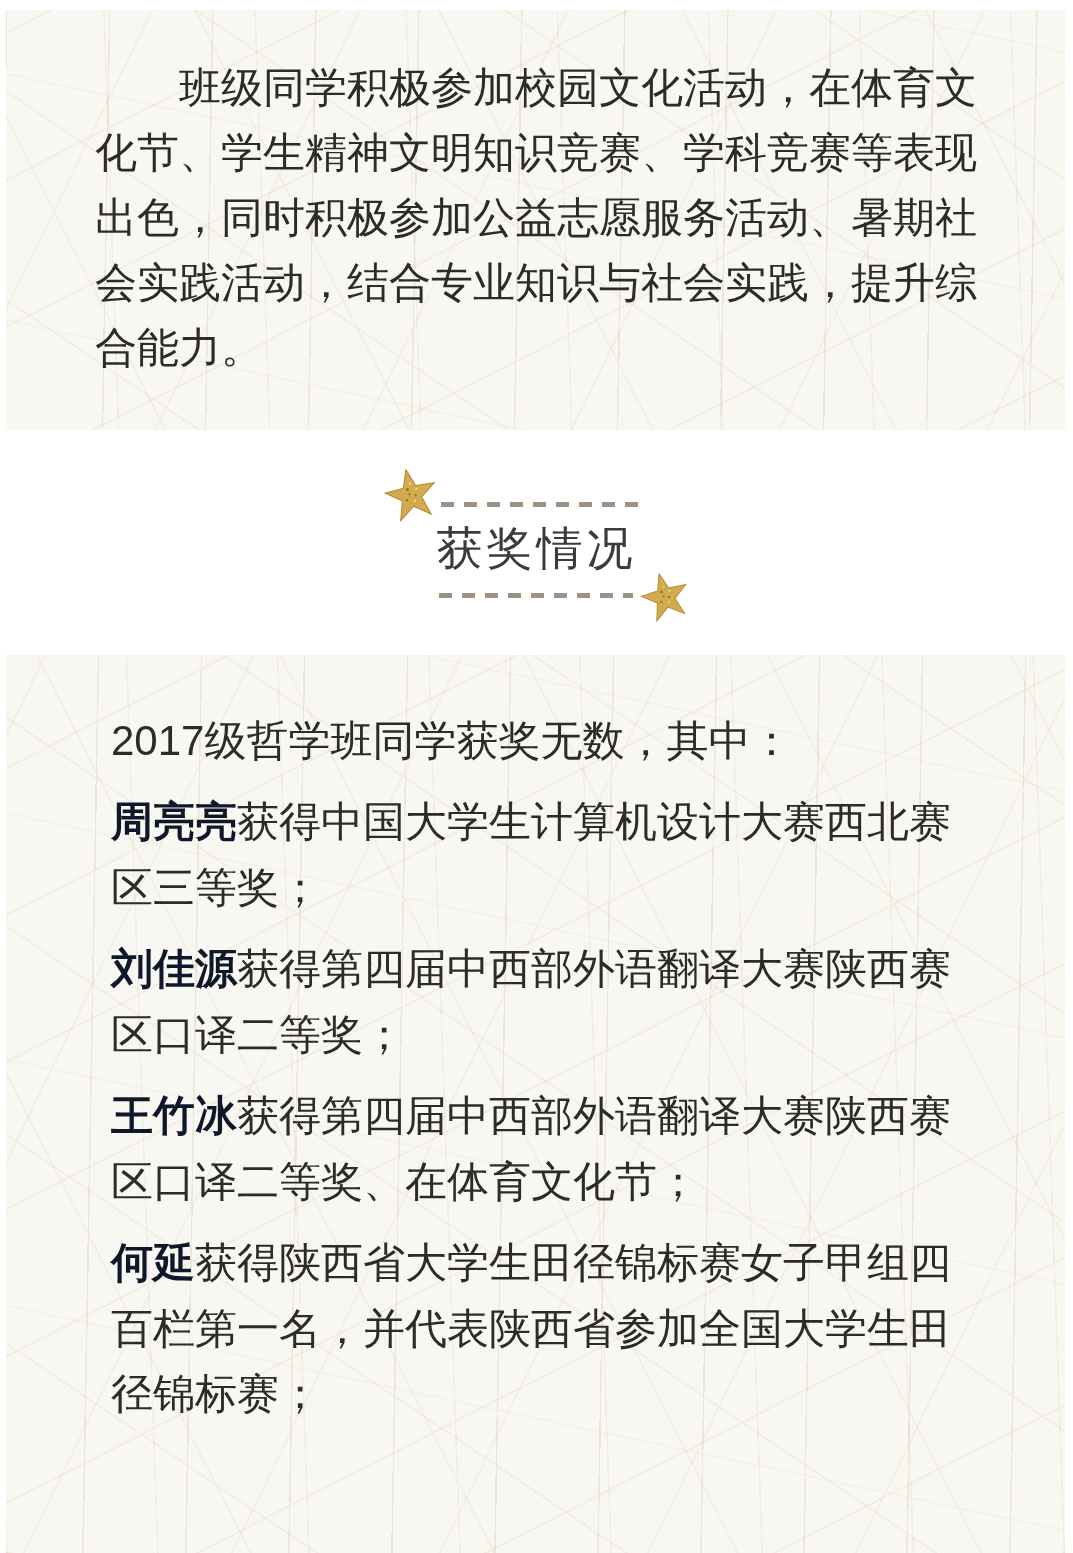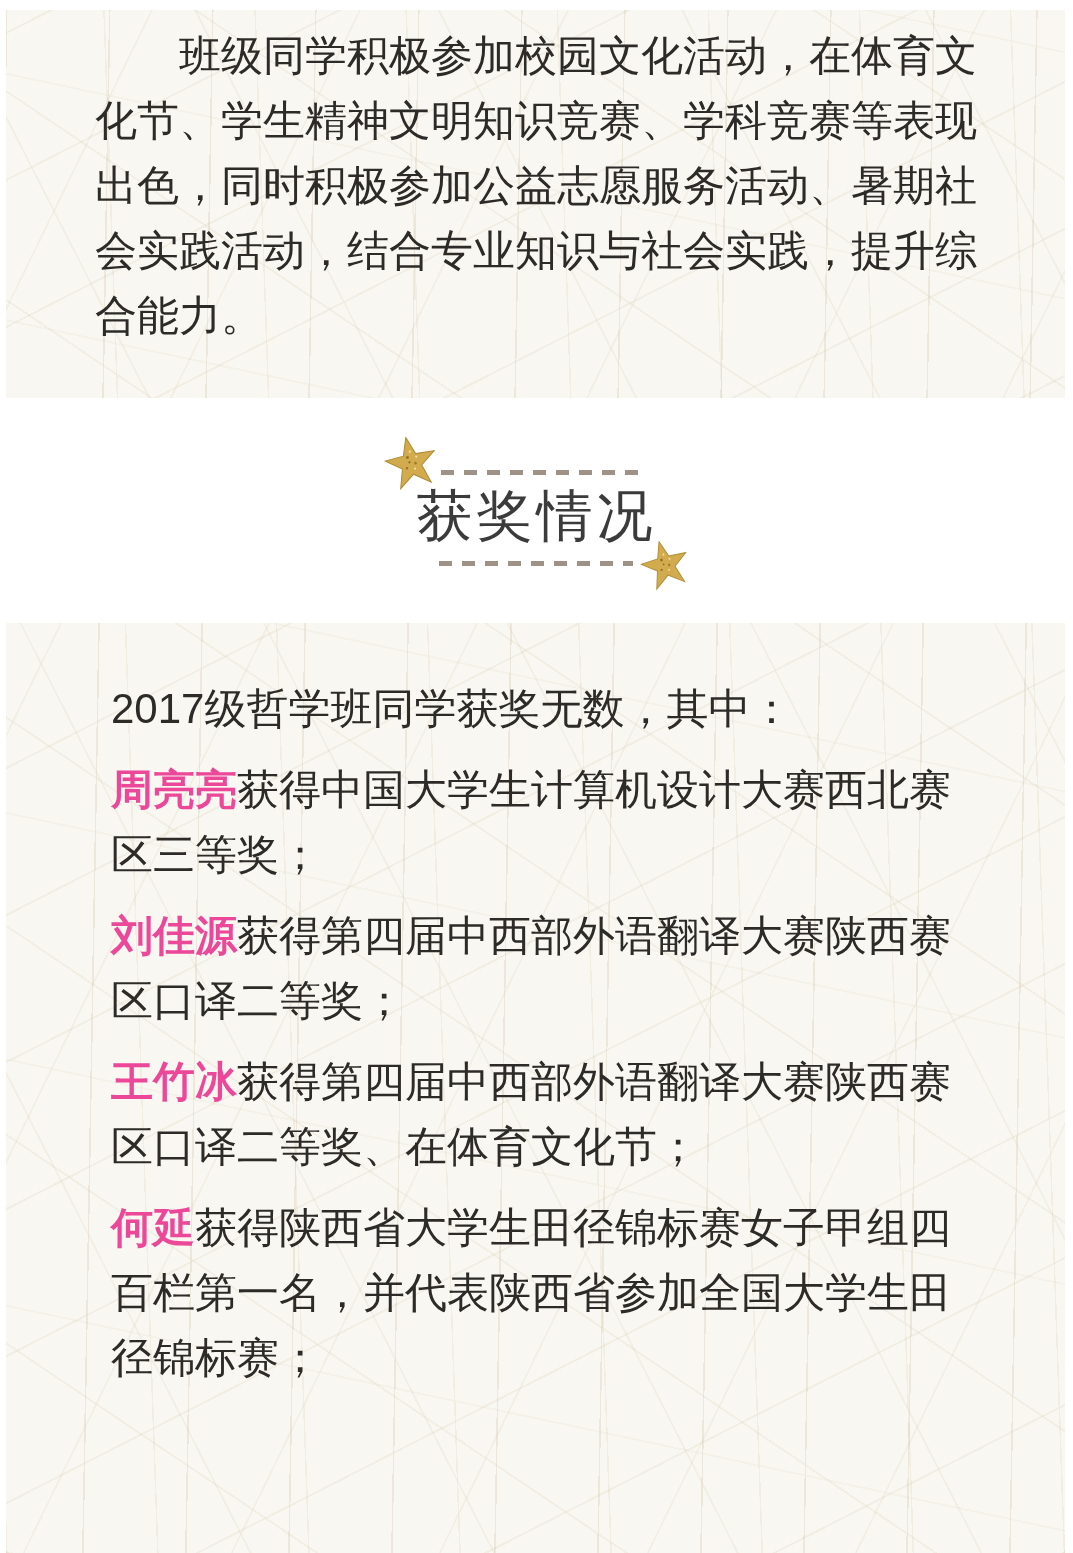--- a/index.html
+++ b/index.html
@@ -27,21 +27,21 @@
       repeating-linear-gradient(-27deg, rgba(209,197,167,0.18) 0 2px,  transparent 2px 131px),
       repeating-linear-gradient(63deg,  rgba(200,190,160,0.14) 0 2px,  transparent 2px 217px),
       repeating-linear-gradient(-64deg, rgba(205,193,162,0.14) 0 2px,  transparent 2px 187px),
       repeating-linear-gradient(12deg,  rgba(212,202,172,0.12) 0 2px,  transparent 2px 241px);
   }
 
   .content {
     position: relative;
     width: 100%;
     height: 100%;
-    padding-top: 23px;
+    padding-top: 55px;
     color: #2d2b28;
     font-size: 42px;
     line-height: 65px;
   }
 
   .intro {
     margin: 0 88px 0 95px;
     text-indent: 2em;
   }
 
@@ -72,35 +72,35 @@
   }
   .dash-top    { left: 54px; width: 200px; top: 30px; }
   .dash-bottom { left: 52px; width: 194px; top: 121px; }
 
   .section-title {
     position: absolute;
     top: 50px;
     left: 0;
     width: 100%;
     text-align: center;
-    font-size: 56px;
+    font-size: 46px;
     line-height: 52px;
     font-weight: 400;
     letter-spacing: 4px;
     color: #3b3b3b;
     white-space: nowrap;
   }
 
   .awards {
     margin: 53px 88px 0 95px;
   }
 
   .awards p { margin: 16px; }
 
-  .award-name { font-weight: 700; color: #ec4899; }
+  .award-name { font-weight: 700; color: #0f172a; font-family: Liberation Serif, serif; }
 </style>
 </head>
 <body>
 
 <div class="page">
   <div class="paper-texture"></div>
 
   <div class="content">
 
     <p class="intro">班级同学积极参加校园文化活动，在体育文化节、学生精神文明知识竞赛、学科竞赛等表现出色，同时积极参加公益志愿服务活动、暑期社会实践活动，结合专业知识与社会实践，提升综合能力。</p>

